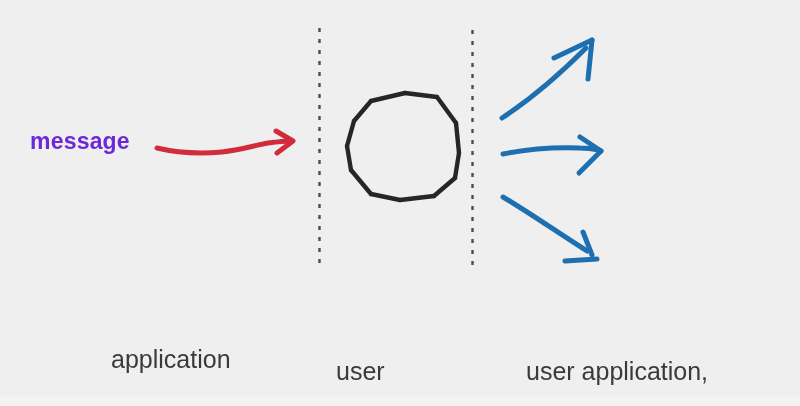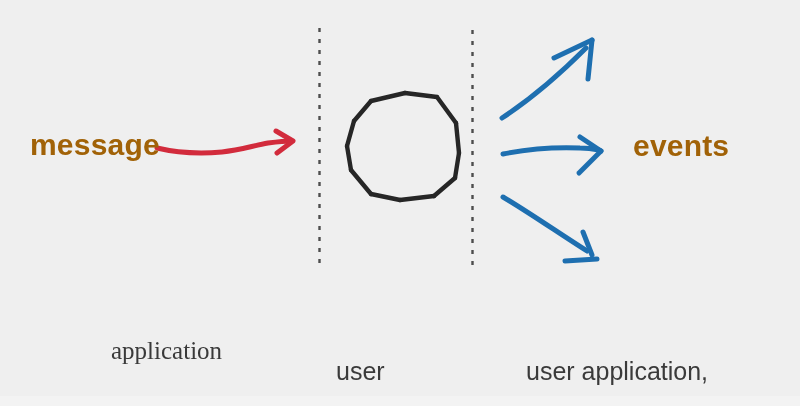--- a/index.html
+++ b/index.html
@@ -32,33 +32,33 @@
     width: 800px;
     height: 406px;
   }
   .label {
     position: absolute;
     color: #1c1c1c;
     white-space: pre;
   }
   .label-bold {
     font-weight: bold;
-    font-size: 30px;
+    font-size: 23px;
     letter-spacing: 0.2px;
-    color: #a16207;
+    color: #6d28d9;
   }
   .label-plain {
     font-weight: normal;
     font-size: 25px;
     line-height: 30px;
     color: #3a3a3a;
   }
   #lbl-message { left: 30px; top: 128px; }
   #lbl-events  { left: 633px; top: 129px; }
-  #lbl-application { left: 111px; top: 336px; font-family: Liberation Serif, serif; }
+  #lbl-application { left: 111px; top: 344px; }
   #lbl-service { left: 336px; top: 296px; }
   #lbl-events-list { left: 526px; top: 296px; }
 </style>
 </head>
 <body>
 
 <div id="canvas">
 
   <div class="bottom-strip"></div>
 
@@ -103,21 +103,20 @@
     <g stroke="#1e6fb0" stroke-width="5" fill="none" stroke-linecap="round" stroke-linejoin="round">
       <path d="M503,197 C530,213 560,234 587,251"></path>
       <path d="M583,232 L592,255"></path>
       <path d="M565,261 L597,259"></path>
     </g>
 
   </svg>
 
   <div class="label label-bold" id="lbl-message">message</div>
 
-  <div class="label label-bold" id="lbl-events">events</div>
 
   <div class="label label-plain" id="lbl-application">application</div>
 
   <div class="label label-plain" id="lbl-service">
     <div>user</div>
     
     
   </div>
 
   <div class="label label-plain" id="lbl-events-list">

